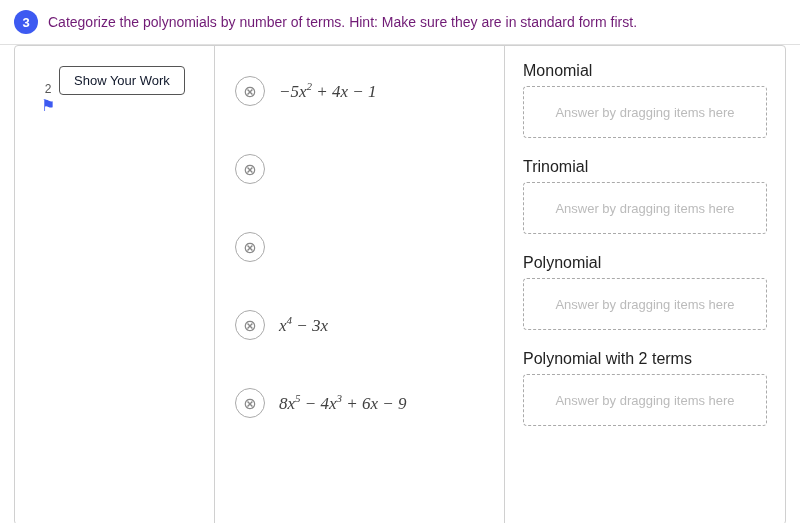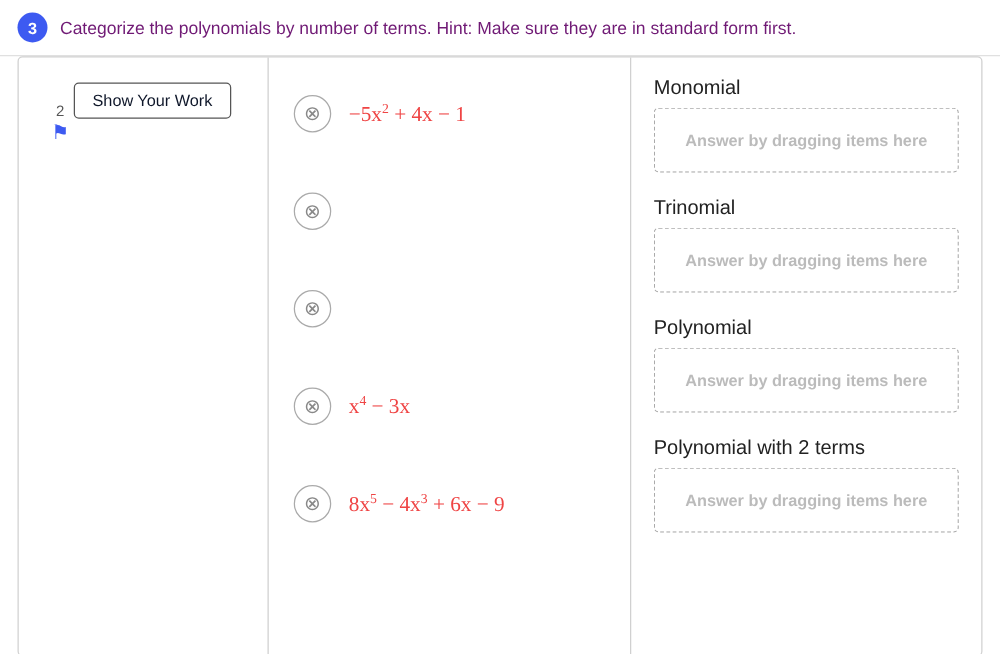--- a/index.html
+++ b/index.html
@@ -110,21 +110,22 @@
       justify-content: center;
       margin-right: 14px;
       flex-shrink: 0;
       font-size: 16px;
       color: #888;
       cursor: grab;
     }
 
     .math-expr {
       font-size: 17px;
-      color: #ef4444;
+      font-style: italic;
+      color: #404040;
       font-family: 'Times New Roman', Times, serif;
     }
 
     sup {
       font-size: 11px;
     }
 
     .right-panel {
       width: 280px;
       flex-shrink: 0;
@@ -149,21 +150,20 @@
       display: flex;
       align-items: center;
       justify-content: center;
       padding: 10px 14px;
     }
 
     .drop-zone-text {
       color: #bbb;
       font-size: 13px;
       text-align: center;
-      font-weight: bold;
     }
   </style>
 </head>
 <body>
 
 <div class="header-bar">
   <div class="question-number">
     <span>3</span>
   </div>
   <span class="question-text">Categorize the polynomials by number of terms. Hint: Make sure they are in standard form first.</span>

